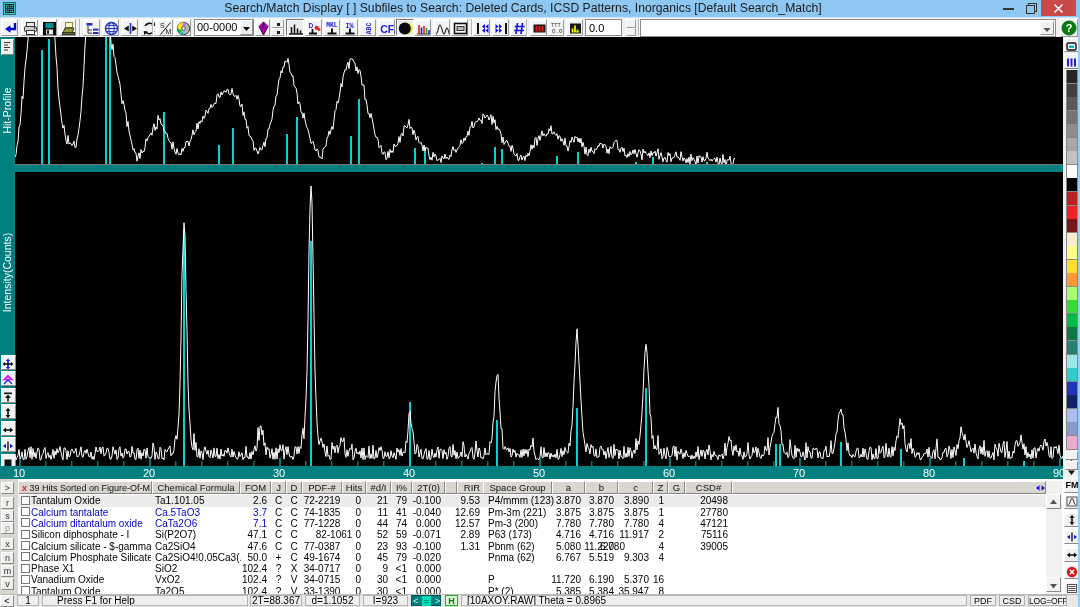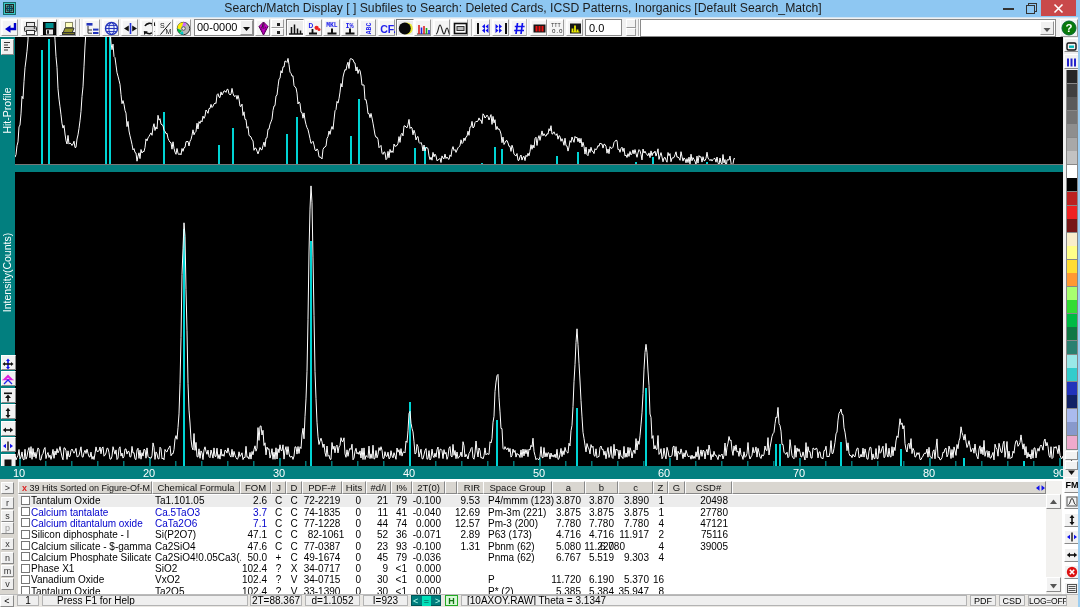--- a/index.html
+++ b/index.html
@@ -425,21 +425,21 @@
     <rect x="1008" y="289" width="2" height="5" fill="#00d4d4"></rect>
     <path d="M0,283.2 L1,287.9 L2,285.4 L3,283.3 L4,277.5 L5,286.8 L6,285.0 L7,279.9 L8,287.2 L9,288.0 L10,277.3 L11,287.2 L12,284.5 L13,278.7 L14,275.6 L15,285.8 L16,274.6 L17,287.3 L18,276.5 L19,284.9 L20,280.3 L21,286.3 L22,280.3 L23,275.9 L24,277.3 L25,287.9 L26,287.8 L27,282.9 L28,281.5 L29,277.2 L30,275.5 L31,286.6 L32,282.7 L33,280.5 L34,285.5 L35,283.1 L36,287.4 L37,283.3 L38,277.4 L39,286.3 L40,279.0 L41,282.9 L42,276.6 L43,280.9 L44,278.7 L45,274.6 L46,280.1 L47,284.9 L48,287.8 L49,275.8 L50,276.1 L51,278.7 L52,287.4 L53,278.8 L54,284.8 L55,284.3 L56,278.6 L57,277.0 L58,279.1 L59,281.2 L60,279.3 L61,276.4 L62,284.9 L63,284.5 L64,283.6 L65,279.2 L66,274.8 L67,284.7 L68,285.2 L69,280.6 L70,278.3 L71,281.5 L72,277.1 L73,281.2 L74,284.7 L75,285.0 L76,280.1 L77,287.2 L78,284.4 L79,287.5 L80,281.7 L81,274.9 L82,279.5 L83,279.3 L84,278.9 L85,275.0 L86,281.8 L87,276.1 L88,274.9 L89,284.2 L90,283.1 L91,281.0 L92,276.2 L93,276.4 L94,280.7 L95,287.1 L96,287.1 L97,284.1 L98,274.7 L99,278.6 L100,282.2 L101,277.9 L102,287.5 L103,286.1 L104,276.7 L105,274.8 L106,284.1 L107,281.0 L108,286.1 L109,284.4 L110,277.1 L111,276.9 L112,282.1 L113,279.3 L114,279.5 L115,285.1 L116,284.6 L117,274.4 L118,281.0 L119,280.7 L120,286.9 L121,287.6 L122,278.0 L123,276.2 L124,286.4 L125,278.1 L126,287.2 L127,280.7 L128,284.1 L129,277.2 L130,277.9 L131,286.2 L132,275.9 L133,284.3 L134,285.7 L135,285.5 L136,286.4 L137,283.8 L138,270.9 L139,275.3 L140,287.4 L141,279.9 L142,281.8 L143,286.7 L144,286.9 L145,275.2 L146,276.7 L147,286.9 L148,286.0 L149,287.8 L150,277.4 L151,279.4 L152,279.9 L153,277.2 L154,275.6 L155,273.9 L156,283.8 L157,281.7 L158,281.8 L159,277.7 L160,267.0 L161,263.6 L162,267.3 L163,255.6 L164,241.9 L165,211.7 L166,165.7 L167,102.6 L168,76.9 L169,50.8 L170,64.2 L171,117.3 L172,158.8 L173,211.5 L174,238.1 L175,251.0 L176,267.3 L177,275.2 L178,277.9 L179,261.5 L180,278.4 L181,270.4 L182,284.7 L183,284.9 L184,276.8 L185,286.3 L186,278.9 L187,280.9 L188,287.6 L189,277.9 L190,274.8 L191,279.2 L192,282.3 L193,278.1 L194,284.6 L195,285.7 L196,278.0 L197,281.9 L198,286.1 L199,275.9 L200,284.3 L201,284.4 L202,276.2 L203,286.5 L204,282.5 L205,287.1 L206,277.0 L207,284.1 L208,282.3 L209,284.3 L210,278.2 L211,278.7 L212,281.1 L213,275.9 L214,280.5 L215,283.6 L216,285.1 L217,277.3 L218,285.1 L219,279.4 L220,283.2 L221,285.5 L222,287.2 L223,286.5 L224,279.8 L225,284.5 L226,283.1 L227,280.8 L228,287.6 L229,285.3 L230,285.6 L231,274.3 L232,285.4 L233,284.7 L234,287.1 L235,280.4 L236,287.1 L237,279.5 L238,282.8 L239,277.4 L240,273.8 L241,279.2 L242,276.3 L243,255.6 L244,268.4 L245,254.3 L246,253.9 L247,263.0 L248,258.3 L249,273.5 L250,270.8 L251,282.9 L252,275.1 L253,277.4 L254,276.7 L255,286.1 L256,282.5 L257,276.7 L258,287.3 L259,280.2 L260,287.3 L261,275.8 L262,287.0 L263,276.8 L264,280.7 L265,272.8 L266,278.5 L267,278.6 L268,272.8 L269,287.1 L270,278.3 L271,274.6 L272,282.7 L273,274.6 L274,281.9 L275,285.1 L276,284.8 L277,284.4 L278,287.4 L279,284.1 L280,274.8 L281,275.0 L282,282.1 L283,274.5 L284,281.5 L285,274.8 L286,276.5 L287,263.0 L288,256.3 L289,266.8 L290,244.7 L291,226.9 L292,199.3 L293,147.3 L294,80.0 L295,37.1 L296,13.9 L297,30.8 L298,85.9 L299,143.2 L300,199.6 L301,226.7 L302,250.2 L303,264.8 L304,272.5 L305,269.1 L306,266.2 L307,269.8 L308,275.5 L309,272.0 L310,280.7 L311,284.5 L312,274.0 L313,284.3 L314,283.3 L315,287.2 L316,287.4 L317,270.5 L318,277.3 L319,274.1 L320,280.8 L321,274.6 L322,273.1 L323,280.9 L324,275.0 L325,273.4 L326,265.7 L327,269.4 L328,269.4 L329,265.8 L330,281.9 L331,285.3 L332,277.8 L333,284.3 L334,279.0 L335,276.3 L336,277.5 L337,272.2 L338,287.8 L339,286.1 L340,279.3 L341,276.3 L342,281.9 L343,280.3 L344,282.4 L345,278.9 L346,286.0 L347,276.1 L348,287.5 L349,275.9 L350,287.5 L351,283.6 L352,284.5 L353,285.5 L354,274.1 L355,286.6 L356,281.9 L357,286.4 L358,273.2 L359,287.1 L360,286.4 L361,278.5 L362,285.8 L363,282.4 L364,275.6 L365,278.6 L366,274.7 L367,278.2 L368,286.5 L369,286.2 L370,279.7 L371,284.1 L372,284.4 L373,280.2 L374,286.8 L375,286.0 L376,278.7 L377,283.9 L378,285.8 L379,280.7 L380,283.7 L381,287.3 L382,276.0 L383,280.2 L384,277.7 L385,283.4 L386,276.6 L387,284.1 L388,280.3 L389,279.9 L390,280.9 L391,269.0 L392,270.4 L393,258.8 L394,241.4 L395,239.3 L396,251.2 L397,256.4 L398,259.9 L399,269.8 L400,282.0 L401,281.2 L402,272.4 L403,274.7 L404,285.0 L405,281.1 L406,277.2 L407,286.7 L408,286.8 L409,282.8 L410,278.5 L411,276.6 L412,287.2 L413,286.7 L414,278.6 L415,288.0 L416,286.3 L417,277.1 L418,283.7 L419,285.6 L420,281.2 L421,285.1 L422,277.7 L423,275.0 L424,286.3 L425,277.3 L426,277.2 L427,278.7 L428,286.6 L429,277.6 L430,282.1 L431,280.3 L432,287.3 L433,284.4 L434,276.2 L435,274.6 L436,284.1 L437,285.0 L438,272.4 L439,283.3 L440,278.5 L441,286.7 L442,280.0 L443,286.4 L444,285.1 L445,283.8 L446,280.0 L447,284.8 L448,269.7 L449,273.8 L450,285.0 L451,282.3 L452,284.2 L453,287.0 L454,281.4 L455,280.0 L456,276.5 L457,275.4 L458,285.8 L459,287.2 L460,281.0 L461,269.0 L462,278.5 L463,285.0 L464,276.0 L465,278.5 L466,286.1 L467,285.4 L468,286.9 L469,283.7 L470,275.9 L471,282.9 L472,281.5 L473,282.0 L474,282.4 L475,269.8 L476,271.0 L477,266.7 L478,250.2 L479,244.3 L480,219.5 L481,210.1 L482,203.7 L483,202.4 L484,225.8 L485,239.9 L486,256.5 L487,256.6 L488,276.3 L489,277.4 L490,274.6 L491,277.0 L492,277.6 L493,275.8 L494,279.9 L495,276.5 L496,285.1 L497,283.6 L498,277.1 L499,280.4 L500,278.4 L501,285.1 L502,281.3 L503,282.8 L504,282.6 L505,285.5 L506,277.9 L507,285.4 L508,277.0 L509,283.9 L510,277.3 L511,281.7 L512,277.6 L513,284.7 L514,277.1 L515,278.0 L516,273.3 L517,274.8 L518,266.2 L519,279.4 L520,283.5 L521,287.7 L522,286.4 L523,287.4 L524,287.6 L525,284.8 L526,274.7 L527,285.4 L528,285.9 L529,275.5 L530,284.9 L531,280.7 L532,284.8 L533,280.6 L534,281.2 L535,287.1 L536,281.0 L537,284.8 L538,282.9 L539,285.2 L540,282.1 L541,285.8 L542,277.3 L543,287.4 L544,286.7 L545,282.3 L546,276.4 L547,284.6 L548,278.8 L549,282.7 L550,275.4 L551,279.3 L552,280.4 L553,281.1 L554,271.2 L555,273.9 L556,258.7 L557,253.5 L558,234.5 L559,209.7 L560,192.7 L561,170.4 L562,156.8 L563,172.6 L564,191.2 L565,209.0 L566,228.5 L567,244.9 L568,260.4 L569,266.3 L570,273.2 L571,279.9 L572,271.5 L573,275.1 L574,277.0 L575,281.9 L576,272.6 L577,275.5 L578,274.2 L579,283.5 L580,284.3 L581,276.8 L582,285.7 L583,284.6 L584,284.7 L585,275.5 L586,274.0 L587,277.5 L588,277.2 L589,283.2 L590,279.2 L591,286.8 L592,280.3 L593,275.5 L594,285.5 L595,282.2 L596,274.4 L597,285.3 L598,286.5 L599,272.3 L600,283.6 L601,277.0 L602,278.1 L603,277.9 L604,286.9 L605,278.2 L606,284.5 L607,284.9 L608,286.6 L609,274.4 L610,285.4 L611,281.0 L612,285.2 L613,275.3 L614,284.3 L615,275.7 L616,278.8 L617,286.0 L618,280.2 L619,278.0 L620,281.5 L621,266.6 L622,278.0 L623,268.9 L624,272.4 L625,263.8 L626,252.9 L627,240.8 L628,221.6 L629,197.2 L630,180.5 L631,172.3 L632,180.7 L633,199.0 L634,213.5 L635,242.0 L636,245.4 L637,266.4 L638,263.6 L639,277.0 L640,273.5 L641,277.2 L642,277.4 L643,263.5 L644,282.4 L645,281.1 L646,276.7 L647,286.8 L648,284.8 L649,276.2 L650,283.1 L651,286.9 L652,275.3 L653,279.0 L654,284.7 L655,284.9 L656,284.4 L657,283.6 L658,274.8 L659,274.0 L660,284.4 L661,274.6 L662,288.0 L663,279.2 L664,281.3 L665,282.2 L666,276.9 L667,280.9 L668,286.6 L669,280.8 L670,285.0 L671,278.3 L672,281.5 L673,284.4 L674,284.7 L675,283.7 L676,287.2 L677,283.1 L678,286.7 L679,284.2 L680,286.4 L681,279.8 L682,284.8 L683,274.6 L684,287.6 L685,283.0 L686,277.9 L687,284.4 L688,278.2 L689,278.9 L690,287.0 L691,279.7 L692,277.4 L693,283.1 L694,273.0 L695,278.2 L696,287.8 L697,282.5 L698,284.9 L699,279.3 L700,283.3 L701,283.1 L702,285.1 L703,287.6 L704,282.7 L705,284.4 L706,283.5 L707,282.0 L708,287.0 L709,283.4 L710,271.0 L711,283.7 L712,275.3 L713,271.1 L714,264.5 L715,268.6 L716,268.0 L717,278.0 L718,283.4 L719,273.9 L720,278.7 L721,272.9 L722,280.1 L723,279.1 L724,284.4 L725,276.1 L726,282.7 L727,283.9 L728,287.4 L729,279.8 L730,285.3 L731,284.3 L732,281.4 L733,270.5 L734,282.8 L735,287.0 L736,284.9 L737,283.3 L738,275.4 L739,280.8 L740,279.4 L741,274.9 L742,285.1 L743,276.3 L744,280.4 L745,285.0 L746,286.5 L747,282.6 L748,284.1 L749,282.3 L750,274.0 L751,278.0 L752,278.6 L753,265.6 L754,283.0 L755,275.5 L756,270.0 L757,264.3 L758,261.7 L759,260.3 L760,251.8 L761,245.0 L762,245.6 L763,235.4 L764,251.7 L765,253.5 L766,259.1 L767,272.5 L768,272.4 L769,280.2 L770,281.5 L771,282.3 L772,280.2 L773,285.7 L774,284.3 L775,267.6 L776,276.1 L777,283.7 L778,285.8 L779,286.8 L780,273.4 L781,285.3 L782,275.9 L783,279.5 L784,276.8 L785,280.3 L786,285.0 L787,284.6 L788,279.9 L789,284.1 L790,288.0 L791,270.6 L792,285.9 L793,274.7 L794,279.7 L795,279.6 L796,286.0 L797,286.1 L798,276.0 L799,276.6 L800,277.9 L801,276.1 L802,276.6 L803,285.9 L804,280.2 L805,279.8 L806,285.7 L807,286.1 L808,286.8 L809,278.6 L810,278.4 L811,274.2 L812,285.0 L813,284.1 L814,284.9 L815,280.1 L816,268.6 L817,281.5 L818,281.4 L819,276.4 L820,270.3 L821,261.8 L822,260.0 L823,248.2 L824,241.2 L825,239.9 L826,237.0 L827,242.4 L828,242.7 L829,255.8 L830,260.2 L831,267.5 L832,278.7 L833,270.8 L834,281.3 L835,283.8 L836,283.4 L837,285.7 L838,282.4 L839,284.1 L840,284.8 L841,279.6 L842,276.4 L843,276.0 L844,285.6 L845,285.3 L846,282.3 L847,285.0 L848,276.1 L849,285.1 L850,276.9 L851,281.3 L852,287.0 L853,287.2 L854,279.1 L855,275.1 L856,275.6 L857,287.8 L858,281.9 L859,286.5 L860,286.7 L861,276.5 L862,286.7 L863,286.6 L864,273.6 L865,281.3 L866,280.3 L867,276.3 L868,274.2 L869,285.7 L870,284.8 L871,271.4 L872,282.3 L873,285.1 L874,276.2 L875,284.4 L876,285.1 L877,274.7 L878,283.8 L879,275.2 L880,278.6 L881,268.9 L882,263.9 L883,265.5 L884,255.9 L885,246.7 L886,252.6 L887,250.9 L888,257.0 L889,253.7 L890,271.6 L891,277.4 L892,280.0 L893,272.3 L894,271.2 L895,276.7 L896,266.6 L897,281.6 L898,276.4 L899,278.6 L900,285.1 L901,284.5 L902,280.6 L903,282.6 L904,280.6 L905,287.4 L906,287.6 L907,285.4 L908,284.1 L909,281.6 L910,281.1 L911,281.4 L912,277.0 L913,285.2 L914,275.3 L915,284.7 L916,285.0 L917,286.5 L918,279.4 L919,277.8 L920,286.8 L921,276.2 L922,266.9 L923,285.5 L924,285.0 L925,287.8 L926,287.5 L927,285.7 L928,280.2 L929,280.6 L930,276.8 L931,276.1 L932,284.9 L933,282.6 L934,274.1 L935,277.6 L936,286.5 L937,277.5 L938,285.6 L939,274.9 L940,278.9 L941,283.4 L942,272.5 L943,276.7 L944,268.8 L945,266.0 L946,254.8 L947,260.6 L948,263.6 L949,268.1 L950,262.3 L951,269.9 L952,275.5 L953,272.8 L954,268.7 L955,274.2 L956,279.8 L957,277.6 L958,276.2 L959,281.2 L960,272.0 L961,280.6 L962,284.5 L963,286.9 L964,277.0 L965,273.8 L966,281.8 L967,275.2 L968,282.8 L969,268.4 L970,284.3 L971,279.6 L972,278.6 L973,285.3 L974,279.0 L975,286.1 L976,285.9 L977,283.1 L978,280.4 L979,287.9 L980,272.2 L981,275.6 L982,277.3 L983,284.2 L984,271.3 L985,275.5 L986,280.0 L987,280.7 L988,272.1 L989,269.2 L990,285.3 L991,278.4 L992,269.5 L993,286.6 L994,279.1 L995,286.7 L996,285.6 L997,285.7 L998,279.1 L999,281.2 L1000,272.9 L1001,268.8 L1002,268.8 L1003,274.3 L1004,272.9 L1005,270.4 L1006,262.9 L1007,270.5 L1008,277.2 L1009,271.8 L1010,283.1 L1011,274.5 L1012,286.1 L1013,280.4 L1014,285.0 L1015,282.0 L1016,287.0 L1017,277.7 L1018,286.2 L1019,276.0 L1020,275.9 L1021,285.9 L1022,279.5 L1023,276.3 L1024,279.2 L1025,274.7 L1026,273.0 L1027,274.6 L1028,278.2 L1029,269.2 L1030,267.0 L1031,274.0 L1032,270.4 L1033,274.5 L1034,283.4 L1035,285.4 L1036,274.7 L1037,286.6 L1038,285.5 L1039,274.8 L1040,276.1 L1041,274.5 L1042,277.1 L1043,281.7 L1044,273.2 L1045,283.3 L1046,285.9 L1047,286.7 L1048,283.9" fill="none" stroke="#ffffff" stroke-width="1"></path>
   </svg>
 
 <div class="abs" style="left:0;top:466px;width:1063px;height:13px;background:#027f7f;overflow:hidden">
  <div class="abs" style="left:8px;top:1px;width:22px;font-size:11px;color:#fff;text-align:center">10</div>
  <div class="abs" style="left:138px;top:1px;width:22px;font-size:11px;color:#fff;text-align:center">20</div>
  <div class="abs" style="left:268px;top:1px;width:22px;font-size:11px;color:#fff;text-align:center">30</div>
  <div class="abs" style="left:398px;top:1px;width:22px;font-size:11px;color:#fff;text-align:center">40</div>
  <div class="abs" style="left:528px;top:1px;width:22px;font-size:11px;color:#fff;text-align:center">50</div>
- <div class="abs" style="left:658px;top:1px;width:22px;font-size:11px;color:#fff;">60</div>
+ <div class="abs" style="left:658px;top:1px;width:22px;font-size:11px;color:#fff;text-align:center">60</div>
  <div class="abs" style="left:788px;top:1px;width:22px;font-size:11px;color:#fff;text-align:center">70</div>
  <div class="abs" style="left:918px;top:1px;width:22px;font-size:11px;color:#fff;text-align:center">80</div>
  <div class="abs" style="left:1048px;top:1px;width:22px;font-size:11px;color:#fff;text-align:center">90</div>
 </div>
 
 <div class="abs" style="left:1063px;top:37px;width:17px;height:442px;background:#f0f0f0"></div>
 <div class="abs" style="left:1064px;top:38px;width:15px;height:14px;background:#f2f2f2;border:1px solid;border-color:#fff #8a8a8a #8a8a8a #fff"><svg width="13" height="12" viewBox="0 0 13 12">
       <rect x="2" y="2" width="9" height="7" rx="1.5" fill="none" stroke="#111" stroke-width="1.4"></rect>
       <rect x="4" y="4.5" width="5" height="2.4" fill="#00b8b8"></rect>
     </svg></div>
@@ -572,24 +572,24 @@
     <div class="tc r" style="left:632px;width:14px">4</div>
     <div class="tc r" style="left:674px;width:36px">47121</div>
   </div>
 <div class="trow" style="top:529.2px;color:#000">
     <div class="cb" style="left:2.5px"></div>
     <div class="tc" style="left:13px;width:120px;color:#000">Silicon diphosphate - I</div>
     <div class="tc" style="left:137px;width:86px;color:#000">Si(P2O7)</div>
     <div class="tc r" style="left:209px;width:40px;color:#000">47.1</div>
     <div class="tc c" style="left:253px;width:15px">C</div>
     <div class="tc c" style="left:268px;width:16px">C</div>
-    <div class="tc c" style="left:288px;width:40px">82-1061</div>
+    <div class="tc c" style="left:296px;width:40px">82-1061</div>
     <div class="tc r" style="left:312px;width:31px">0</div>
     <div class="tc r" style="left:340px;width:30px">52</div>
-    <div class="tc r" style="left:363px;width:26px">36</div>
+    <div class="tc r" style="left:363px;width:26px">59</div>
     <div class="tc r" style="left:386px;width:37px">-0.071</div>
     <div class="tc r" style="left:428px;width:34px">2.89</div>
     <div class="tc" style="left:470px;width:67px">P63 (173)</div>
     <div class="tc r" style="left:530px;width:33px">4.716</div>
     <div class="tc r" style="left:563px;width:33px">4.716</div>
     <div class="tc r" style="left:594px;width:37px">11.917</div>
     <div class="tc r" style="left:632px;width:14px">2</div>
     <div class="tc r" style="left:674px;width:36px">75116</div>
   </div>
 <div class="trow" style="top:540.5px;color:#000">
@@ -616,21 +616,21 @@
     <div class="cb" style="left:2.5px"></div>
     <div class="tc" style="left:13px;width:120px;color:#000">Calcium Phosphate Silicate</div>
     <div class="tc" style="left:137px;width:86px;color:#000">Ca2SiO4!0.05Ca3(...</div>
     <div class="tc r" style="left:209px;width:40px;color:#000">50.0</div>
     <div class="tc c" style="left:253px;width:15px">+</div>
     <div class="tc c" style="left:268px;width:16px">C</div>
     <div class="tc c" style="left:284px;width:40px">49-1674</div>
     <div class="tc r" style="left:312px;width:31px">0</div>
     <div class="tc r" style="left:340px;width:30px">45</div>
     <div class="tc r" style="left:363px;width:26px">79</div>
-    <div class="tc r" style="left:386px;width:37px">-0.036</div>
+    <div class="tc r" style="left:386px;width:37px">-0.020</div>
     <div class="tc r" style="left:428px;width:34px"></div>
     <div class="tc" style="left:470px;width:67px">Pnma (62)</div>
     <div class="tc r" style="left:530px;width:33px">6.767</div>
     <div class="tc r" style="left:563px;width:33px">5.519</div>
     <div class="tc r" style="left:594px;width:37px">9.303</div>
     <div class="tc r" style="left:632px;width:14px">4</div>
     <div class="tc r" style="left:674px;width:36px"></div>
   </div>
 <div class="trow" style="top:563.1px;color:#000">
     <div class="cb" style="left:2.5px"></div>
@@ -737,18 +737,18 @@
 <div class="sfield" style="left:42px;top:595px;width:206px;padding-left:14px">Press F1 for Help</div>
 <div class="sfield" style="left:250px;top:595px;width:52px;text-align:center">2T=88.367</div>
 <div class="sfield" style="left:305px;top:595px;width:55px;text-align:center">d=1.1052</div>
 <div class="sfield" style="left:363px;top:595px;width:45px;text-align:center">I=923</div>
 <div class="abs" style="left:411px;top:595px;width:30px;height:11px;background:#007d7d;border:1px solid #005555">
  <div class="abs" style="left:1px;top:0px;font-size:9px;color:#b0ffee;line-height:10px">&lt;</div>
  <div class="abs" style="left:10px;top:0px;width:9px;height:10px;background:#00e0b8;font-size:9px;color:#004444;text-align:center;line-height:10px">=</div>
  <div class="abs" style="left:23px;top:0px;font-size:9px;color:#b0ffee;line-height:10px">&gt;</div>
 </div>
 <div class="abs" style="left:445px;top:595px;width:13px;height:11px;background:#d8f8d8;border:1px solid #22aa22;font-size:9px;color:#117711;font-weight:bold;text-align:center;line-height:10px">H</div>
-<div class="sfield" style="left:461px;top:595px;width:506px;padding-left:5px">[10AXOY.RAW] Theta = 3.1347</div>
+<div class="sfield" style="left:461px;top:595px;width:506px;padding-left:5px">[10AXOY.RAW] Theta = 0.8965</div>
 <div class="sfield" style="left:970px;top:595px;width:26px;text-align:center;font-size:9px">PDF</div>
 <div class="sfield" style="left:999px;top:595px;width:26px;text-align:center;font-size:9px">CSD</div>
 <div class="sfield" style="left:1028px;top:595px;width:39px;text-align:center;font-size:8.5px;letter-spacing:-0.2px">LOG=OFF</div>
 
 <div class="abs" style="left:1078px;top:17px;width:2px;height:590px;background:#9ccef2"></div>
 
 </body></html>

